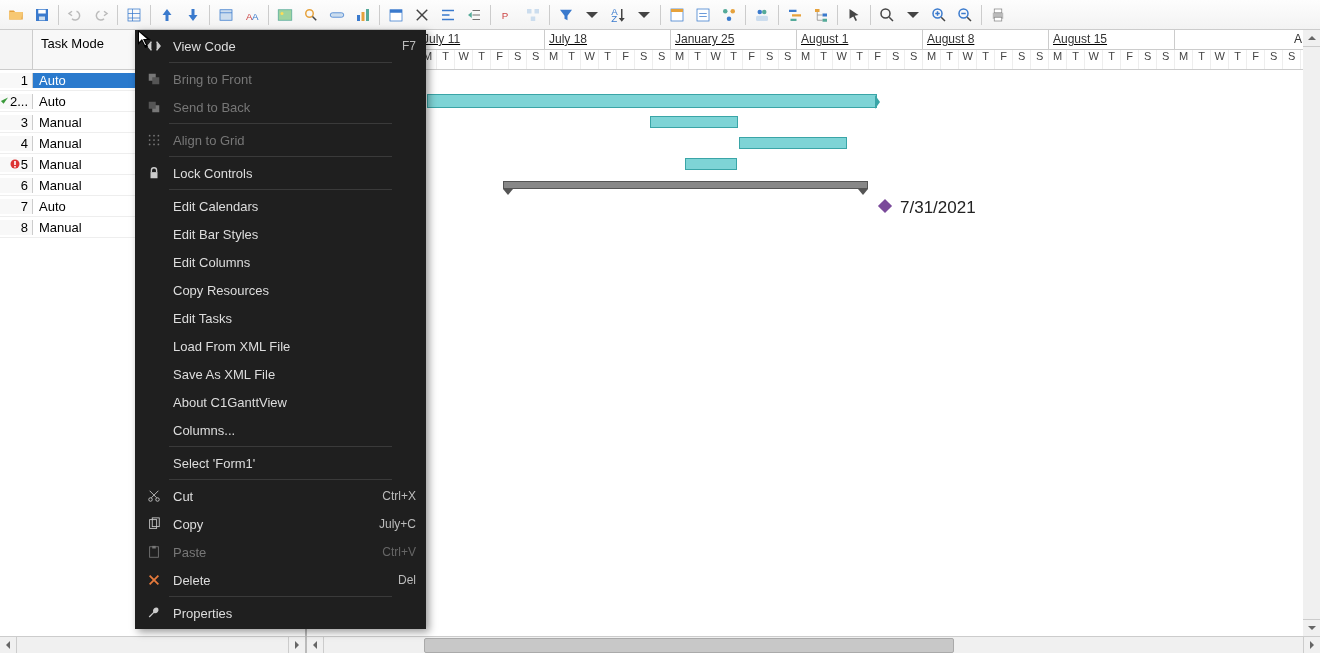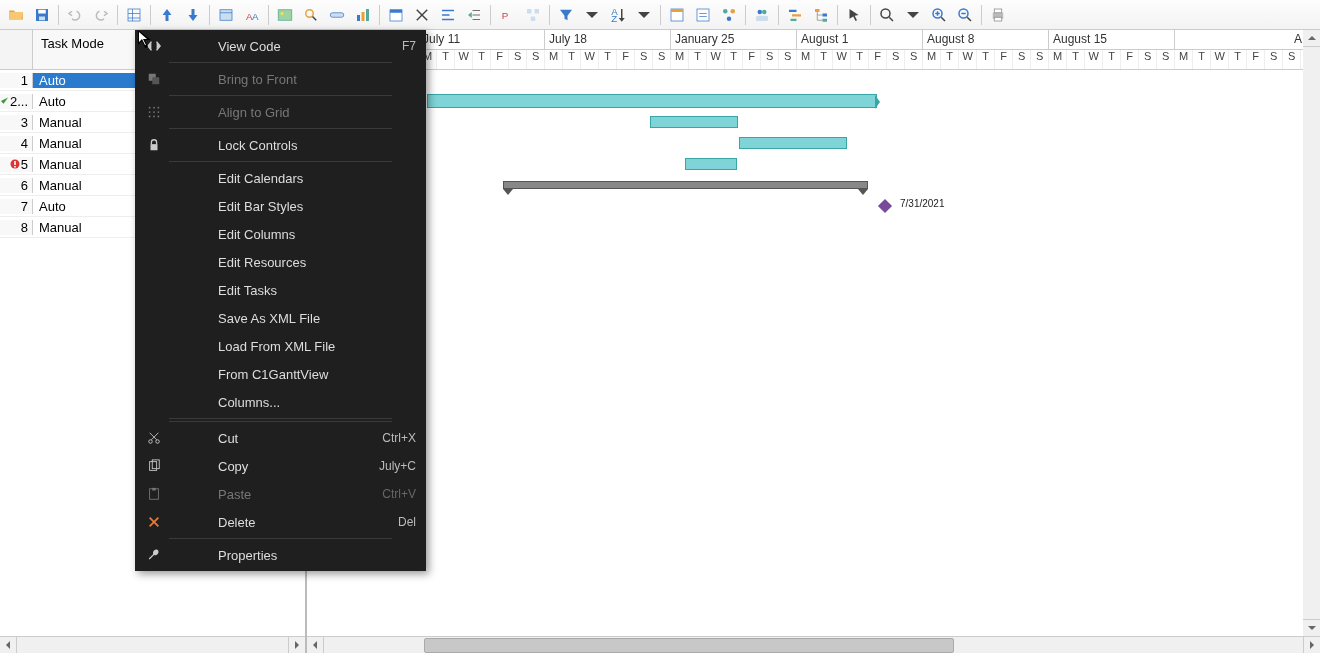--- a/index.html
+++ b/index.html
@@ -22,47 +22,47 @@
 .row-num .ind { width: 10px; height: 10px; display: inline-block; }
 .row-cell { flex: 1; padding: 0 6px; display: flex; align-items: center; position: relative; }
 .row-cell.selected { background: #2a7acd; color: #fff; }
 .dd-arrow { position: absolute; right: 2px; top: 2px; width: 16px; height: 16px; border: 1px solid #888; background: #eee; display: flex; align-items: center; justify-content: center; }
 .left-scroll { height: 17px; background: #f0f0f0; display: flex; border-top: 1px solid #ccc; }
 .scr-btn { width: 17px; border-right: 1px solid #ccc; display: flex; align-items: center; justify-content: center; }
 .scr-btn.r { border-right: none; border-left: 1px solid #ccc; margin-left: auto; }
 
 .right-panel { flex: 1; display: flex; flex-direction: column; position: relative; }
 .timeline-header { height: 40px; display: flex; flex-direction: column; }
-.weeks { display: flex; height: 20px; border-bottom: 1px solid #ccc; }
+.weeks { display: flex; height: 20px; border-bottom: 1px solid #ccc; text-decoration: underline; }
 .week { width: 126px; border-right: 1px solid #ccc; padding: 2px 4px; font-size: 12px; color: #333; }
 .days { display: flex; height: 20px; border-bottom: 1px solid #ccc; }
 .day { width: 18px; text-align: center; font-size: 11px; border-right: 1px solid #eee; color: #444; }
 .chart-body { flex: 1; position: relative; background: #fff; }
 .chart-row { height: 21px; position: relative; }
 .gantt-bar { position: absolute; height: 12px; top: 4px; background: #7ed4d6; border: 1px solid #3aa5a7; }
 .gantt-bar.summary { background: #888; border: 1px solid #555; height: 8px; top: 6px; }
 .gantt-bar.summary::before, .gantt-bar.summary::after { content:''; position: absolute; width: 0; height: 0; border-left: 5px solid transparent; border-right: 5px solid transparent; border-top: 6px solid #555; top: 7px; }
 .gantt-bar.summary::before { left: -1px; }
 .gantt-bar.summary::after { right: -1px; }
 .gantt-bar.long { height: 14px; top: 3px; }
 .gantt-bar.long::after { content:''; position:absolute; right:-4px; top:0; width:0; height:0; border-top:7px solid transparent; border-bottom:7px solid transparent; border-left:5px solid #3aa5a7; }
 .milestone { position: absolute; width: 10px; height: 10px; background: #7a4a9a; transform: rotate(45deg); top: 5px; }
-.milestone-label { position: absolute; font-size: 10px; color: #222; top: 2px; }
+.milestone-label { position: absolute; font-size: 17px; color: #222; top: 2px; }
 .right-vscroll { position: absolute; right: 0; top: 0; width: 17px; bottom: 17px; background: #f0f0f0; display: flex; flex-direction: column; }
 .right-hscroll { height: 17px; background: #f0f0f0; display: flex; border-top: 1px solid #ccc; }
 .hscr-thumb { height: 15px; background: #c8c8c8; border: 1px solid #aaa; border-radius: 2px; margin: 1px 0; }
 .vscr-btn { height: 17px; display:flex; align-items:center; justify-content:center; border-bottom:1px solid #ccc;}
 .letter-a { position:absolute; right:18px; top:2px; font-size:12px; color:#333; }
 
 .context-menu { position: absolute; left: 135px; top: 30px; width: 291px; background: #1f1f1f; color: #ddd; box-shadow: 3px 3px 8px rgba(0,0,0,0.4); z-index: 100; padding: 2px 0; }
 .cm-item { height: 28px; display: flex; align-items: center; padding: 0 10px 0 6px; cursor: default; }
 .cm-item.disabled { color: #777; }
 .cm-icon { width: 26px; display: flex; align-items: center; justify-content: center; }
 .cm-icon svg { width: 14px; height: 14px; }
-.cm-label { flex: 1; padding-left: 6px; margin-left: 45px; }
+.cm-label { flex: 1; padding-left: 6px; }
 .cm-shortcut { color: #bbb; font-size: 12px; }
 .cm-item.disabled .cm-shortcut { color: #666; }
 .cm-sep { height: 1px; background: #3a3a3a; margin: 2px 34px 2px 34px; }
 
 .cursor-arrow { position: absolute; left: 138px; top: 30px; z-index: 200; pointer-events: none; }
 </style>
 </head>
 <body>
 
 <div class="toolbar">
@@ -545,20 +545,29 @@
     <div class="cm-sep"></div>
     <div class="cm-item disabled">
     <div class="cm-icon">
         <svg viewBox="0 0 16 16">
           <rect x="2" y="2" width="8" height="8" fill="#777"></rect>
           <rect x="6" y="6" width="8" height="8" fill="#555"></rect>
         </svg>
       </div>
     <div class="cm-label">Bring to Front</div>
     </div>
+    <div class="cm-item disabled">
+    <div class="cm-icon">
+        <svg viewBox="0 0 16 16">
+          <rect x="6" y="6" width="8" height="8" fill="#777"></rect>
+          <rect x="2" y="2" width="8" height="8" fill="#555"></rect>
+        </svg>
+      </div>
+    <div class="cm-label">Send to Back</div>
+    </div>
     <div class="cm-sep"></div>
     <div class="cm-item disabled">
     <div class="cm-icon">
         <svg viewBox="0 0 16 16">
           <circle cx="3" cy="3" r="1" fill="#777"></circle>
           <circle cx="8" cy="3" r="1" fill="#777"></circle>
           <circle cx="13" cy="3" r="1" fill="#777"></circle>
           <circle cx="3" cy="8" r="1" fill="#777"></circle>
           <circle cx="8" cy="8" r="1" fill="#777"></circle>
           <circle cx="13" cy="8" r="1" fill="#777"></circle>
@@ -587,43 +596,47 @@
     <div class="cm-item">
     <div class="cm-icon"></div>
     <div class="cm-label">Edit Bar Styles</div>
     </div>
     <div class="cm-item">
     <div class="cm-icon"></div>
     <div class="cm-label">Edit Columns</div>
     </div>
     <div class="cm-item">
     <div class="cm-icon"></div>
-    <div class="cm-label">Edit Resources</div>
+    <div class="cm-label">Copy Resources</div>
     </div>
     <div class="cm-item">
     <div class="cm-icon"></div>
     <div class="cm-label">Edit Tasks</div>
     </div>
     <div class="cm-item">
     <div class="cm-icon"></div>
+    <div class="cm-label">Load From XML File</div>
+    </div>
+    <div class="cm-item">
+    <div class="cm-icon"></div>
     <div class="cm-label">Save As XML File</div>
     </div>
     <div class="cm-item">
     <div class="cm-icon"></div>
-    <div class="cm-label">Load From XML File</div>
-    </div>
-    <div class="cm-item">
-    <div class="cm-icon"></div>
-    <div class="cm-label">From C1GanttView</div>
+    <div class="cm-label">About C1GanttView</div>
     </div>
     <div class="cm-item">
     <div class="cm-icon"></div>
     <div class="cm-label">Columns...</div>
     </div>
     <div class="cm-sep"></div>
+    <div class="cm-item">
+    <div class="cm-icon"></div>
+    <div class="cm-label">Select 'Form1'</div>
+    </div>
     <div class="cm-sep"></div>
     <div class="cm-item">
     <div class="cm-icon">
         <svg viewBox="0 0 16 16">
           <circle cx="4" cy="12" r="2" fill="none" stroke="#ccc"></circle>
           <circle cx="12" cy="12" r="2" fill="none" stroke="#ccc"></circle>
           <line x1="5" y1="10" x2="13" y2="2" stroke="#ccc"></line>
           <line x1="11" y1="10" x2="3" y2="2" stroke="#ccc"></line>
         </svg>
       </div>

